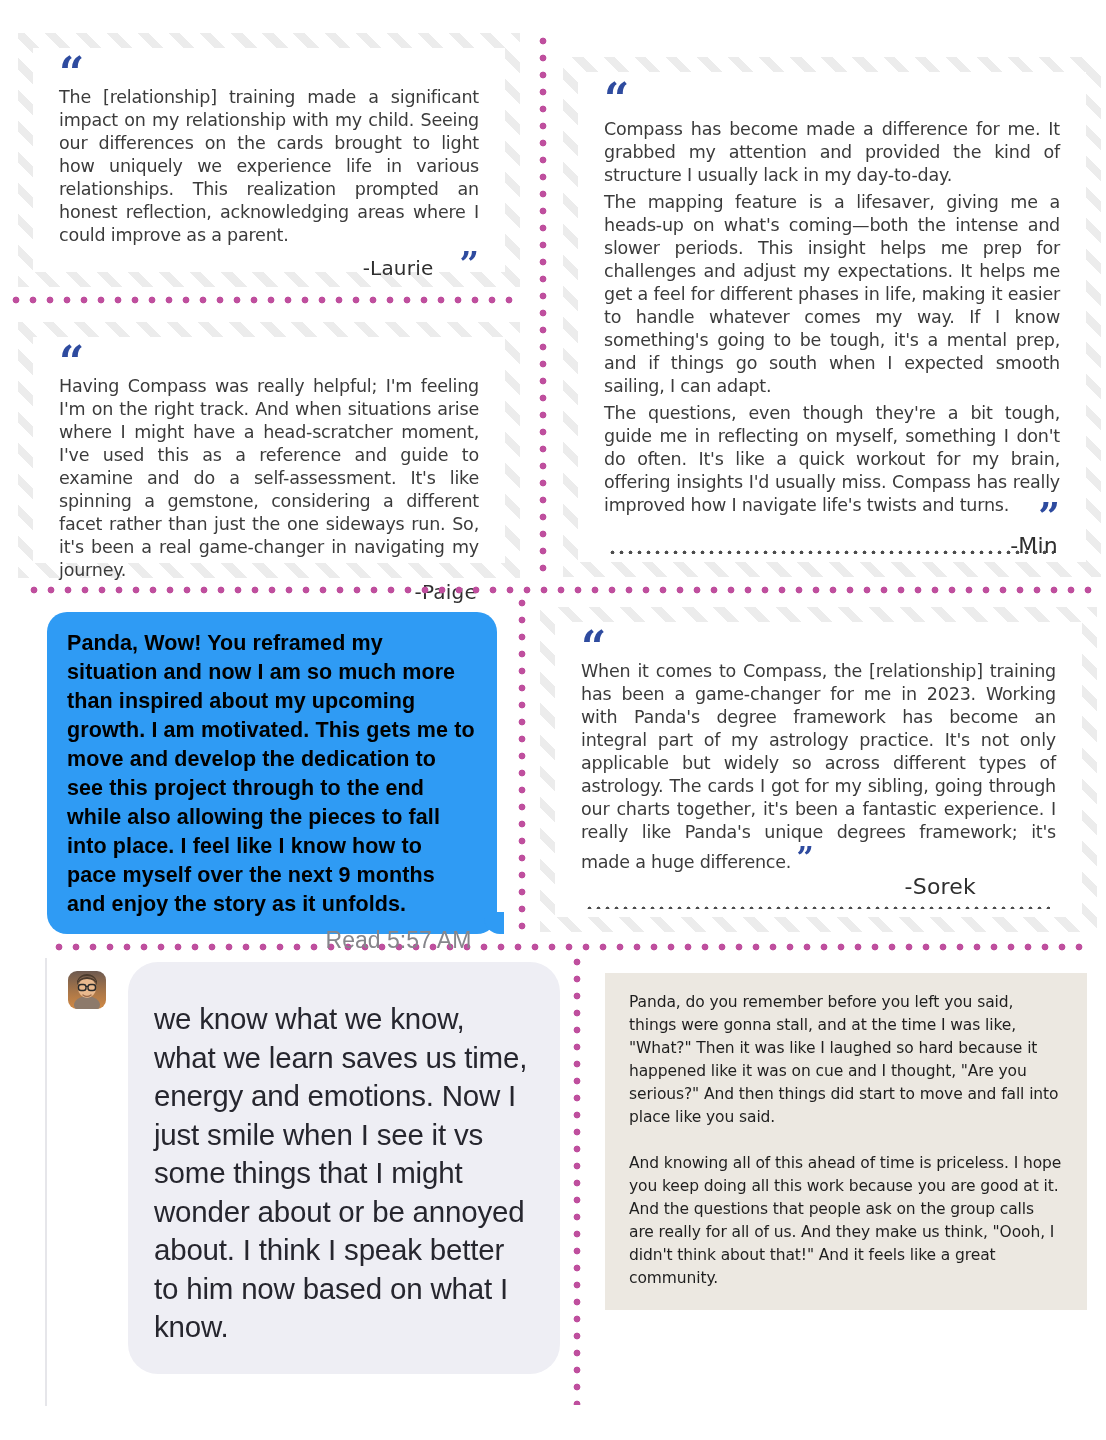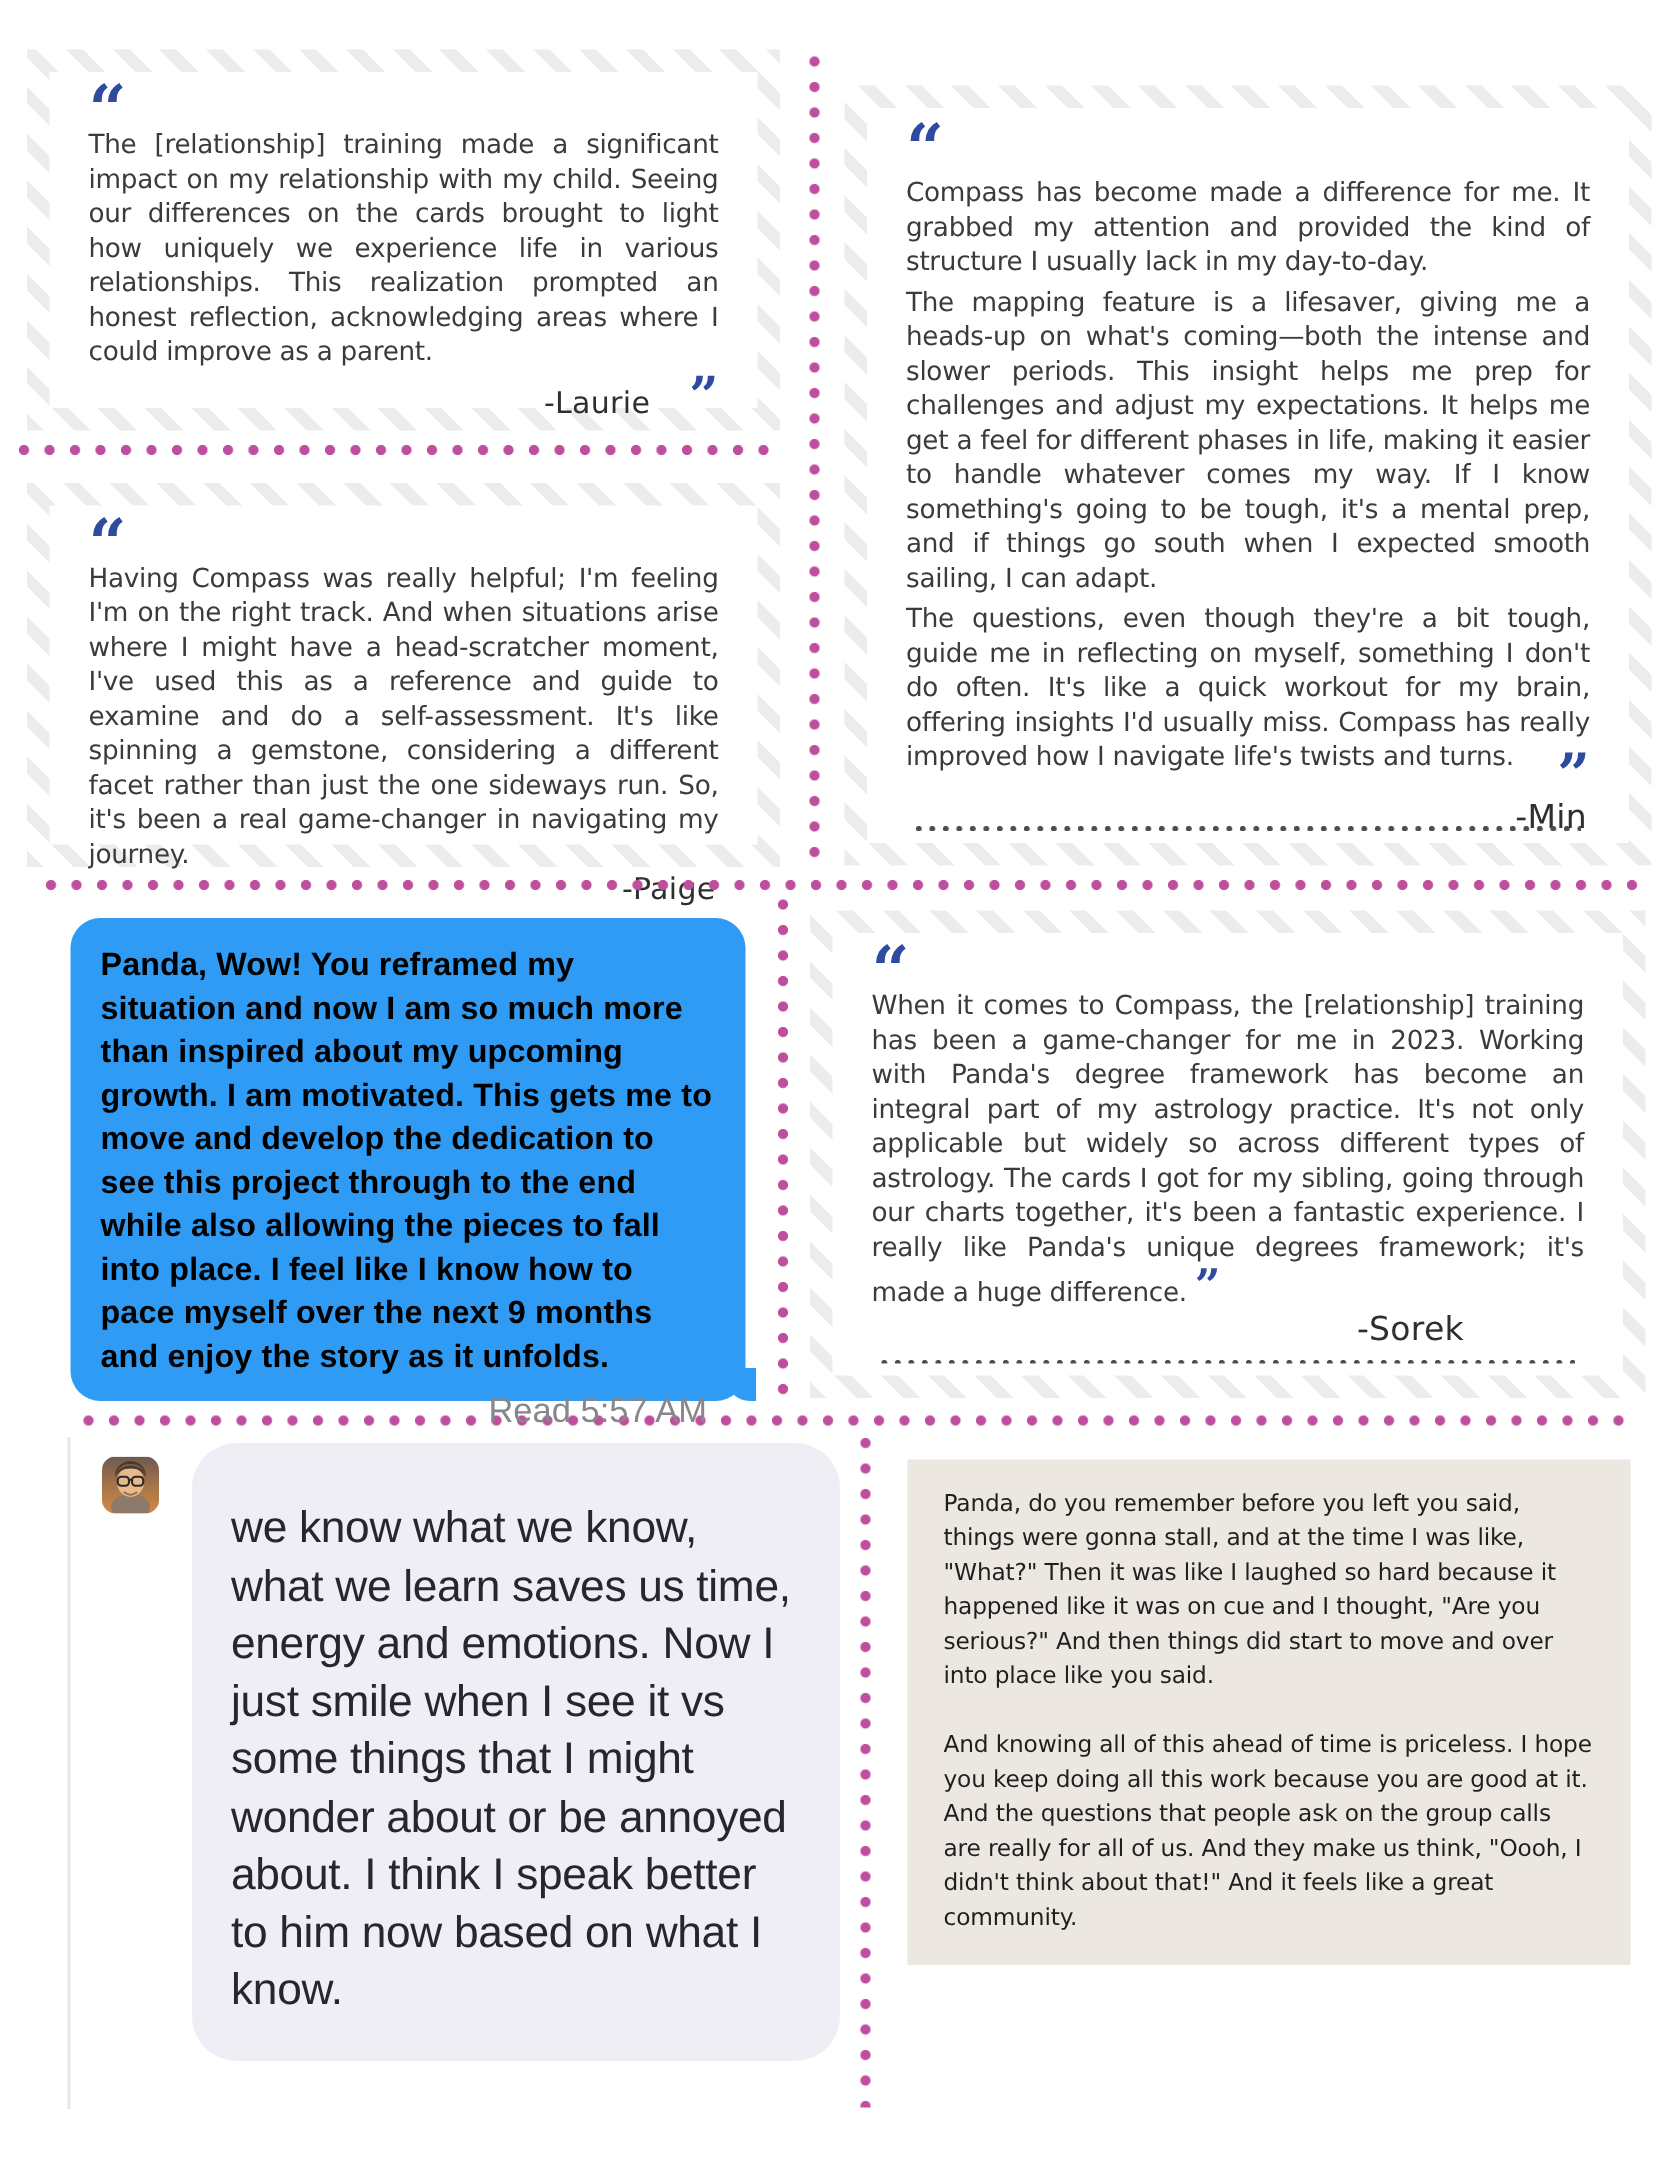--- a/index.html
+++ b/index.html
@@ -175,17 +175,17 @@
       <rect x="20" y="13.5" width="7.5" height="6" rx="2.5" fill="none" stroke="#2a2a2a" stroke-width="1.4"></rect>
       <line x1="18" y1="15.5" x2="20" y2="15.5" stroke="#2a2a2a" stroke-width="1.2"></line>
       <path d="M15 24 Q19 27 23 24" fill="none" stroke="#9c6b4a" stroke-width="1.4" stroke-linecap="round"></path>
     </svg>
   </div>
   <div class="chat-bubble">
     <span>we know what we know, what we learn saves us time, energy and emotions. Now I just smile when I see it vs some things that I might wonder about or be annoyed about. I think I speak better to him now based on what I know.</span>
   </div>
 
   <div class="note">
-    <p>Panda, do you remember before you left you said, things were gonna stall, and at the time I was like, "What?" Then it was like I laughed so hard because it happened like it was on cue and I thought, "Are you serious?" And then things did start to move and over into place like you said.</p>
+    <p>Panda, do you remember before you left you said, things were gonna stall, and at the time I was like, "What?" Then it was like I laughed so hard because it happened like it was on cue and I thought, "Are you serious?" And then things did start to move and fall into place like you said.</p>
     <p>And knowing all of this ahead of time is priceless. I hope you keep doing all this work because you are good at it. And the questions  that people ask on the group calls are really for all of us. And they make us think, "Oooh, I didn't think about that!" And it feels like a great community.</p>
   </div>
 
 </div>
 
 </body></html>

